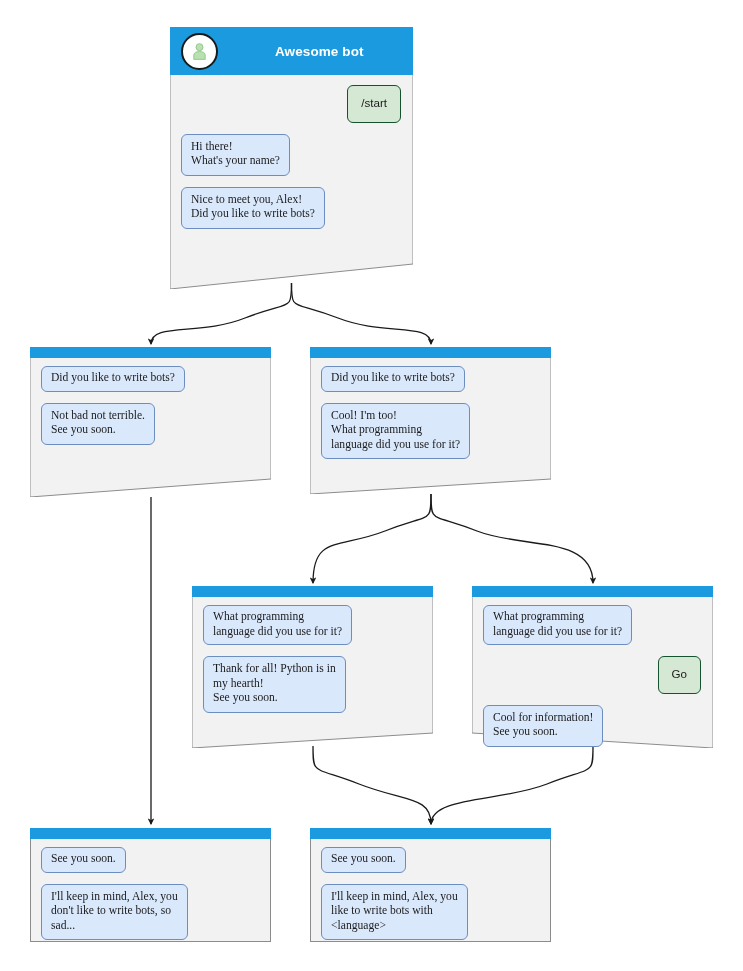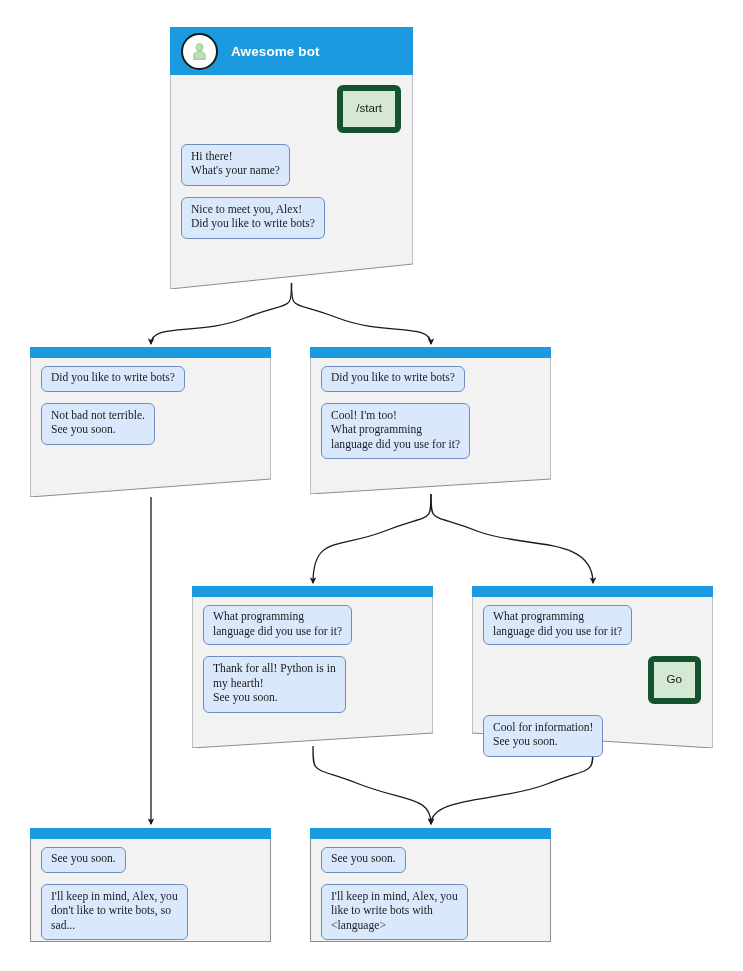--- a/index.html
+++ b/index.html
@@ -49,20 +49,21 @@
   .card-header {
     position: relative;
     box-sizing: border-box;
     display: flex;
     align-items: center;
     height: 19px;
   }
   .card.root .card-header {
     height: 48px;
     padding-left: 11px;
+    gap: 44px;
   }
   .header-title {
     color: #ffffff;
     font-size: 13.5px;
     font-weight: bold;
     margin-left: 13px;
     letter-spacing: .1px;
   }
 
   .avatar {
@@ -101,21 +102,21 @@
     padding: 5px 9px 6px 9px;
     max-width: 190px;
   }
   .bubble.bot {
     background: #dae8fc;
     border: 1px solid #6c8ebf;
     font-family: Liberation Serif, serif;
   }
   .bubble.user {
     background: #d5e8d4;
-    border: 6px solid #14532d;
+    border: 1px solid #14532d;
     padding: 10px 13px 11px 13px;
     min-width: 40px;
     text-align: left;
   }
   .bubble.compact {
     padding-top: 4px;
     padding-bottom: 5px;
   }
 </style>
 </head>

